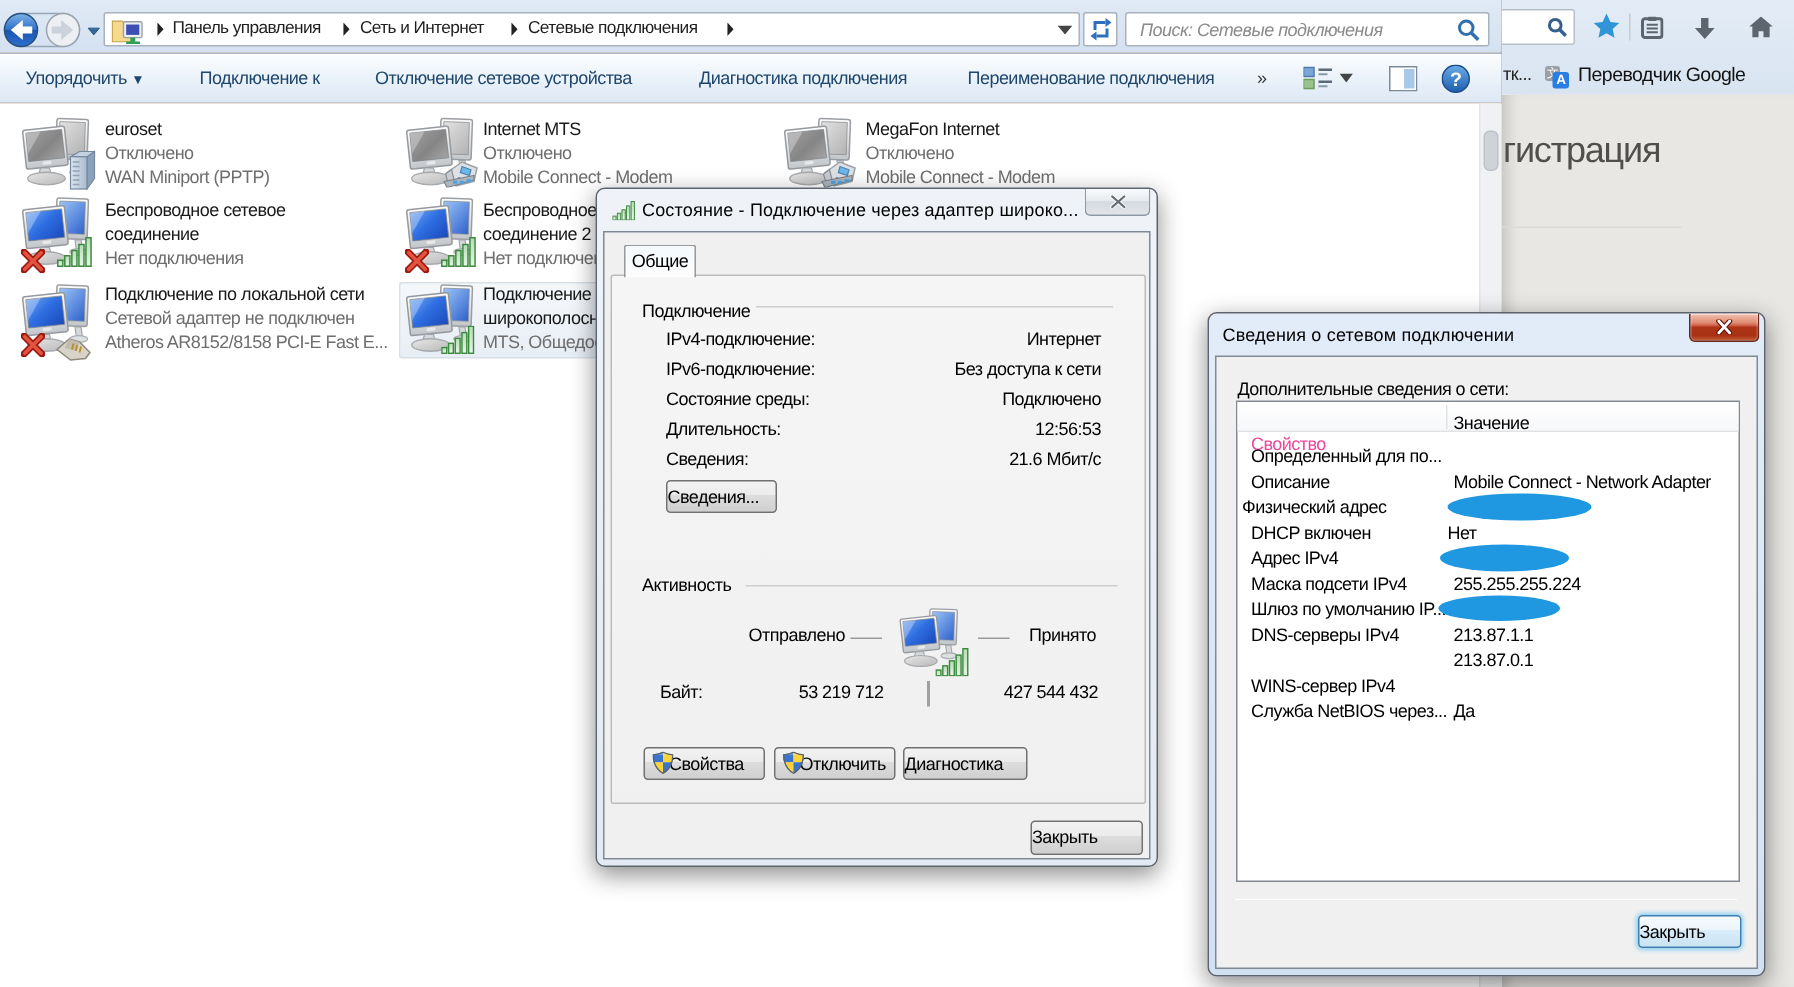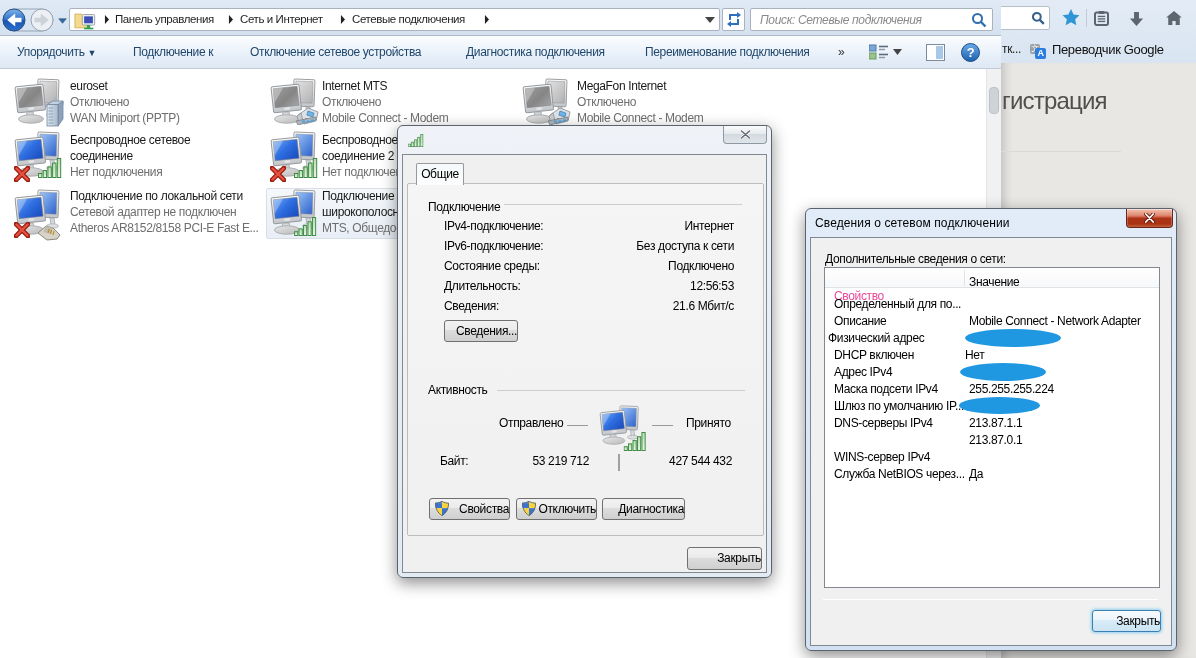--- a/index.html
+++ b/index.html
@@ -7,21 +7,21 @@
 #ffbar{position:absolute;left:0;top:0;width:1196px;height:63px;background:linear-gradient(#e3ecf6,#d8e4f1)}
 #ex{position:absolute;left:0;top:0;width:1001px;height:461px;background:#fdba74;border-right:1px solid #7b7b7b}
 #navbar{position:absolute;left:0;top:0;width:1001px;height:36px;background:linear-gradient(#e0eaf6,#d4e1f0);border-bottom:1px solid #aeb9c8}
 #toolbar{position:absolute;left:0;top:36px;width:1001px;height:33px;background:linear-gradient(#fbfdfe,#e8f0f9 60%,#dde8f4);border-bottom:1px solid #c3cbd7}
 .crumbtxt{color:#1e1e1e;font-size:11.5px;letter-spacing:-0.4px}
 .tbitem{position:absolute;top:9px;color:#1f466b;white-space:nowrap}
 .itemtitle{color:#191919;line-height:16px;white-space:nowrap}
 .itemsub{color:#6e6e6e;line-height:16px;white-space:nowrap}
 .dlg{position:absolute;border-radius:6px;background:linear-gradient(#e2ecf9,#d2e1f2);border:1px solid #5a636e;box-shadow:0 5px 16px rgba(0,0,0,.45)}
 .dlgclient{position:absolute;left:4px;right:4px;bottom:4px;background:#f0f0f0;border:1px solid #7e8993}
-.btn{position:absolute;background:linear-gradient(#f2f2f2,#ebebeb 45%,#dddddd 46%,#cfcfcf);border:1px solid #707070;border-radius:3px;text-align:right;color:#000}
+.btn{position:absolute;background:linear-gradient(#f2f2f2,#ebebeb 45%,#dddddd 46%,#cfcfcf);border:1px solid #707070;border-radius:3px;text-align:left;color:#000}
 .row{position:absolute;white-space:nowrap;color:#000}
 .blue{position:absolute;background:#1f97e1;border-radius:50%}
 </style></head>
 <body>
 
 <div id="ff">
   <div id="ffbar"></div>
   <div class="abs" style="left:995px;top:6px;width:55px;height:24px;background:#fff;border:1px solid #b6bfc9;border-radius:2px"></div>
   <svg class="abs" style="left:1031px;top:11px" width="14" height="14" viewBox="0 0 18 18">
       <circle cx="7.5" cy="7.5" r="5" fill="none" stroke="#36608c" stroke-width="2.6"></circle>
@@ -376,20 +376,21 @@
         <div class="itemtitle">широкополосного</div>
         <div class="itemsub">MTS, Общедост</div>
       </div>
   </div>
 </div>
 
 <div class="dlg" id="stdlg" style="left:397px;top:125px;width:375px;height:453px;background:linear-gradient(#eff3f8,#e4eaf1)">
   <svg class="abs" style="left:10px;top:8px" width="16" height="13" viewBox="0 0 24 20">
       <use href="#sig"></use>
     </svg>
+  <div class="abs" style="left:30px;top:7px;color:#000;letter-spacing:.12px">Состояние - Подключение через адаптер широко...</div>
   <div class="abs" style="left:325px;top:0;width:44px;height:18px;background:linear-gradient(#fafbfc,#e6eaee 45%,#d4dae0 50%,#e0e5ea);border:1px solid #8d98a5;border-top:none;border-radius:0 0 4px 4px"></div>
   <svg class="abs" style="left:342px;top:4px" width="11" height="9" viewBox="0 0 11 9">
       <path d="M1.5 1L9.5 8M9.5 1L1.5 8" stroke="#fff" stroke-width="2.8" stroke-linecap="round" opacity=".8"></path>
       <path d="M1.5 1L9.5 8M9.5 1L1.5 8" stroke="#656a72" stroke-width="1.5" stroke-linecap="round"></path>
     </svg>
   <div class="dlgclient" style="top:28px">
 
     <div class="abs" style="left:4px;top:28px;width:357px;height:353px;background:linear-gradient(#f5f5f5,#f0f0f0);border:1px solid #bcbcbc;border-radius:2px"></div>
     <div class="abs" style="left:13px;top:8px;width:48px;height:22px;background:linear-gradient(#f4f9fc,#fdfdfd);border:1px solid #999;border-bottom:none;border-radius:2px 2px 0 0;text-align:center;line-height:20px;color:#000;z-index:2">Общие</div>
 

